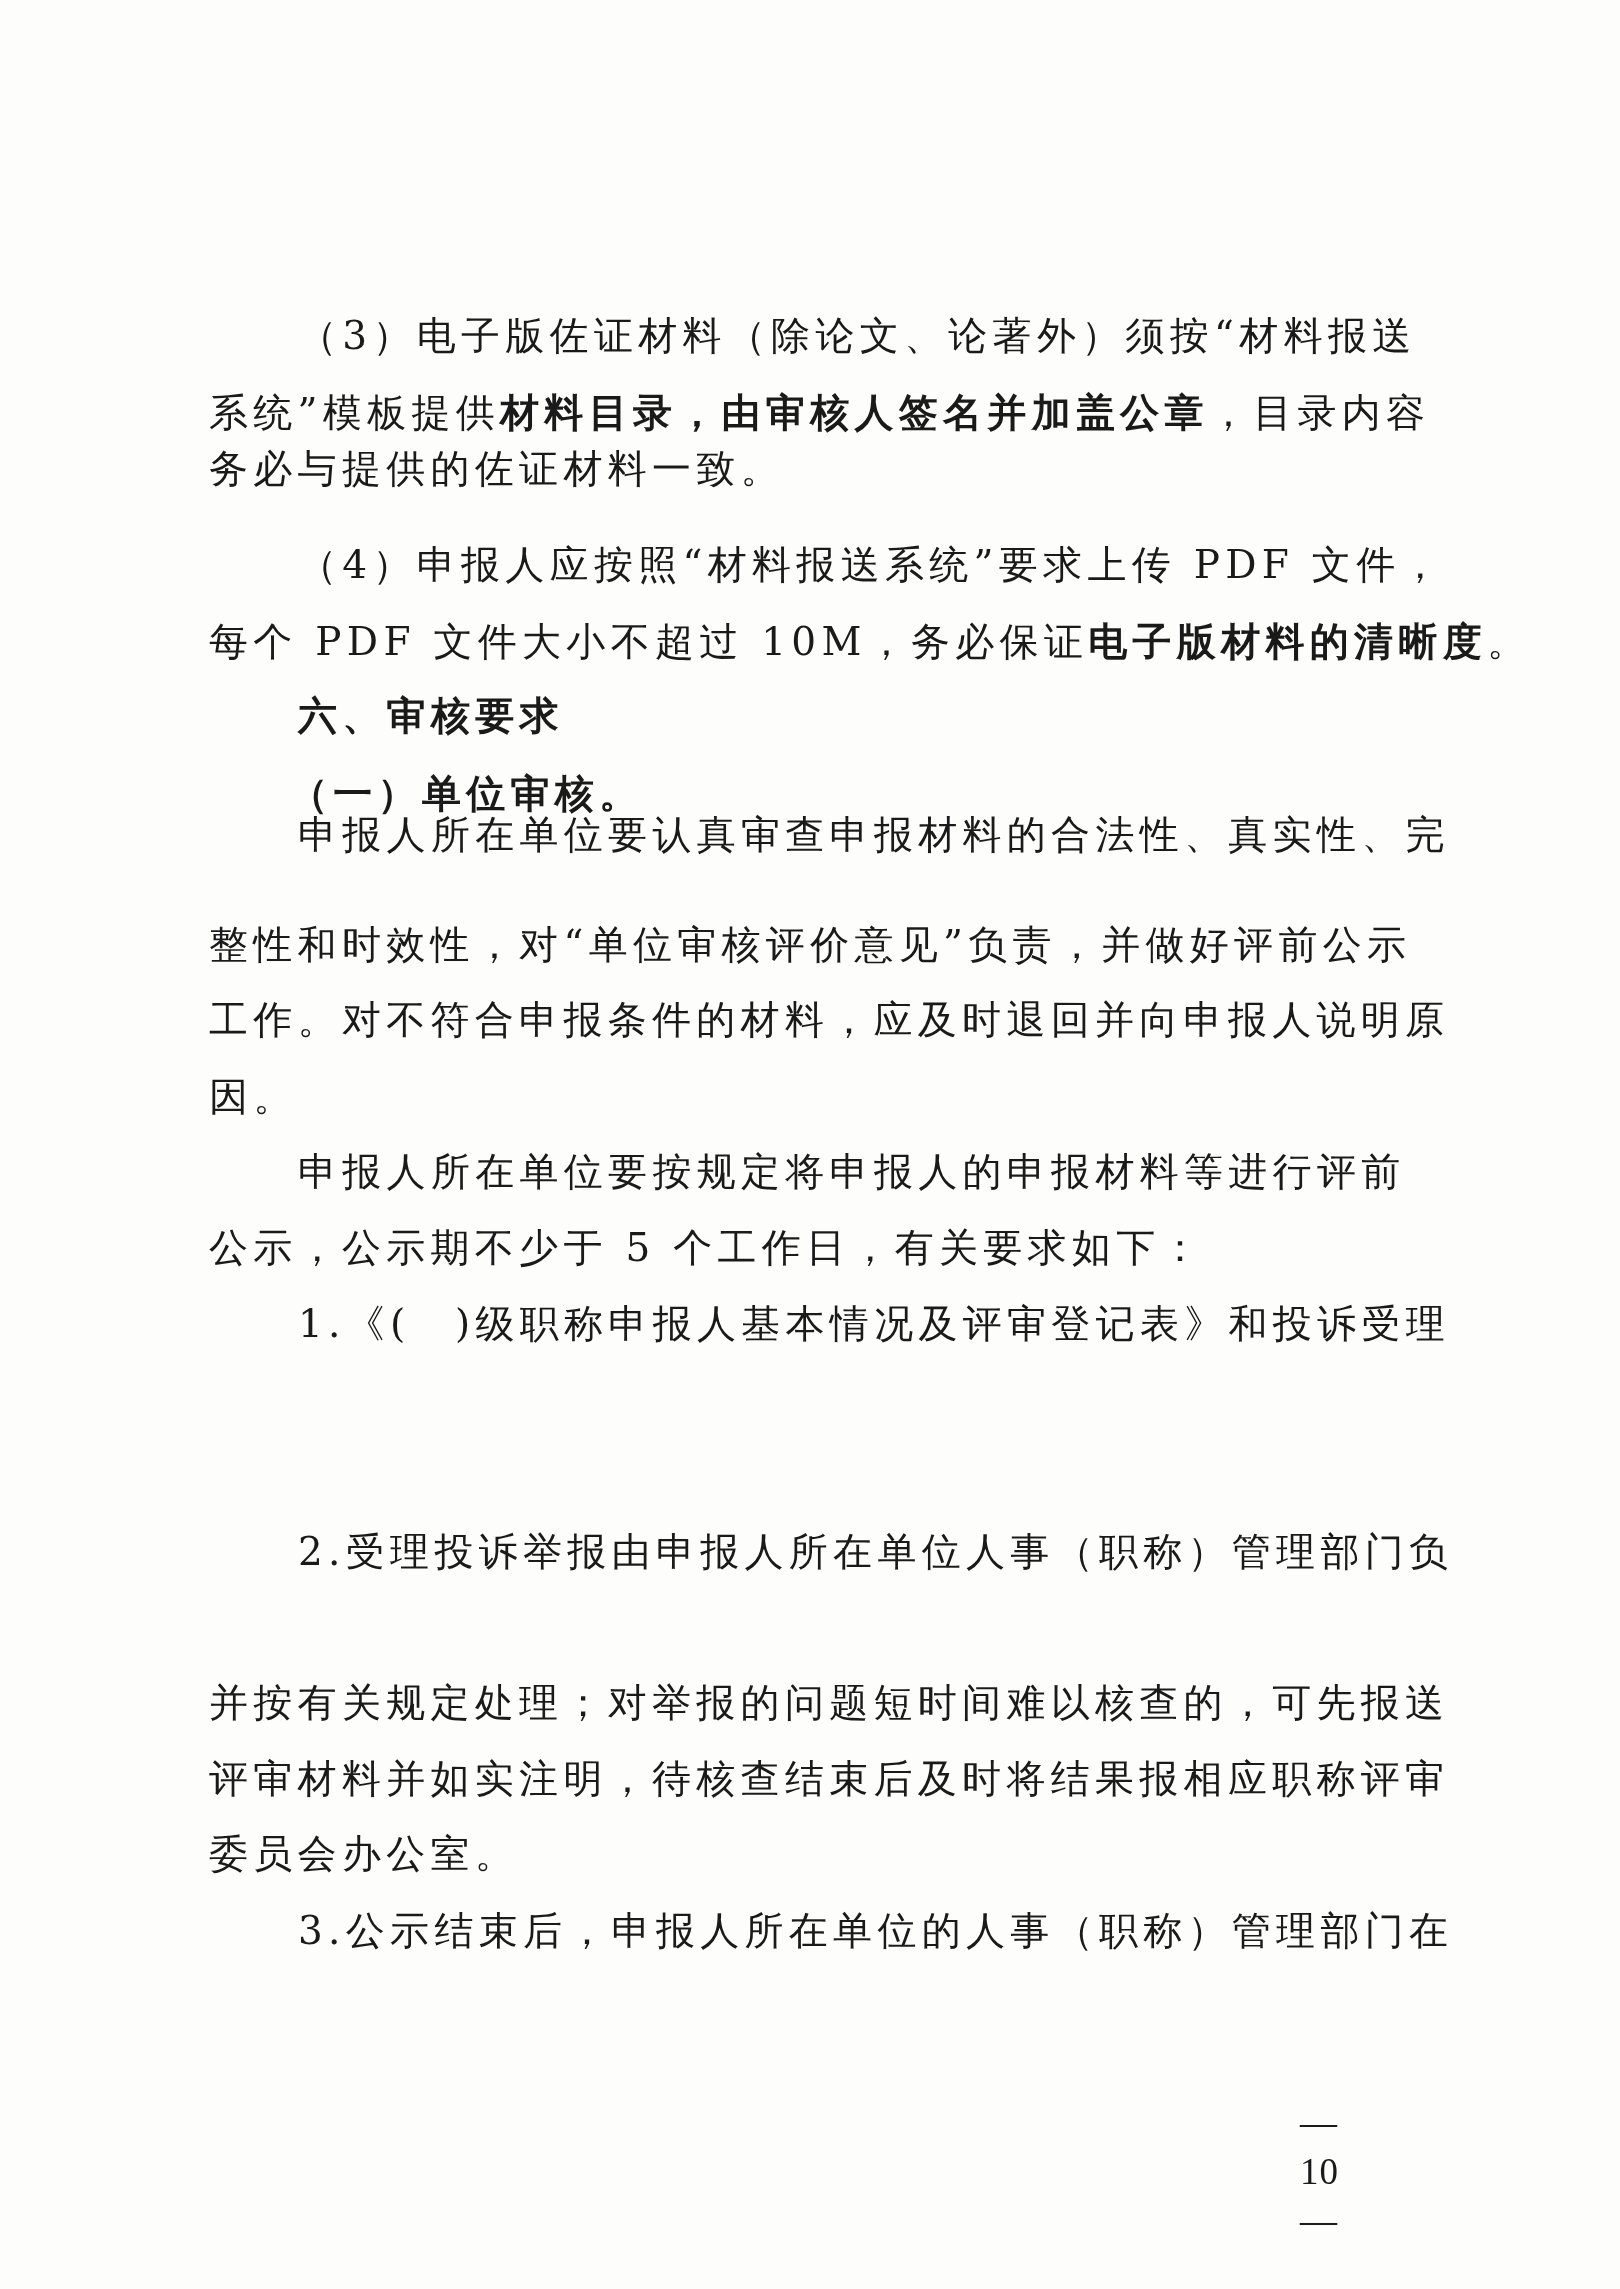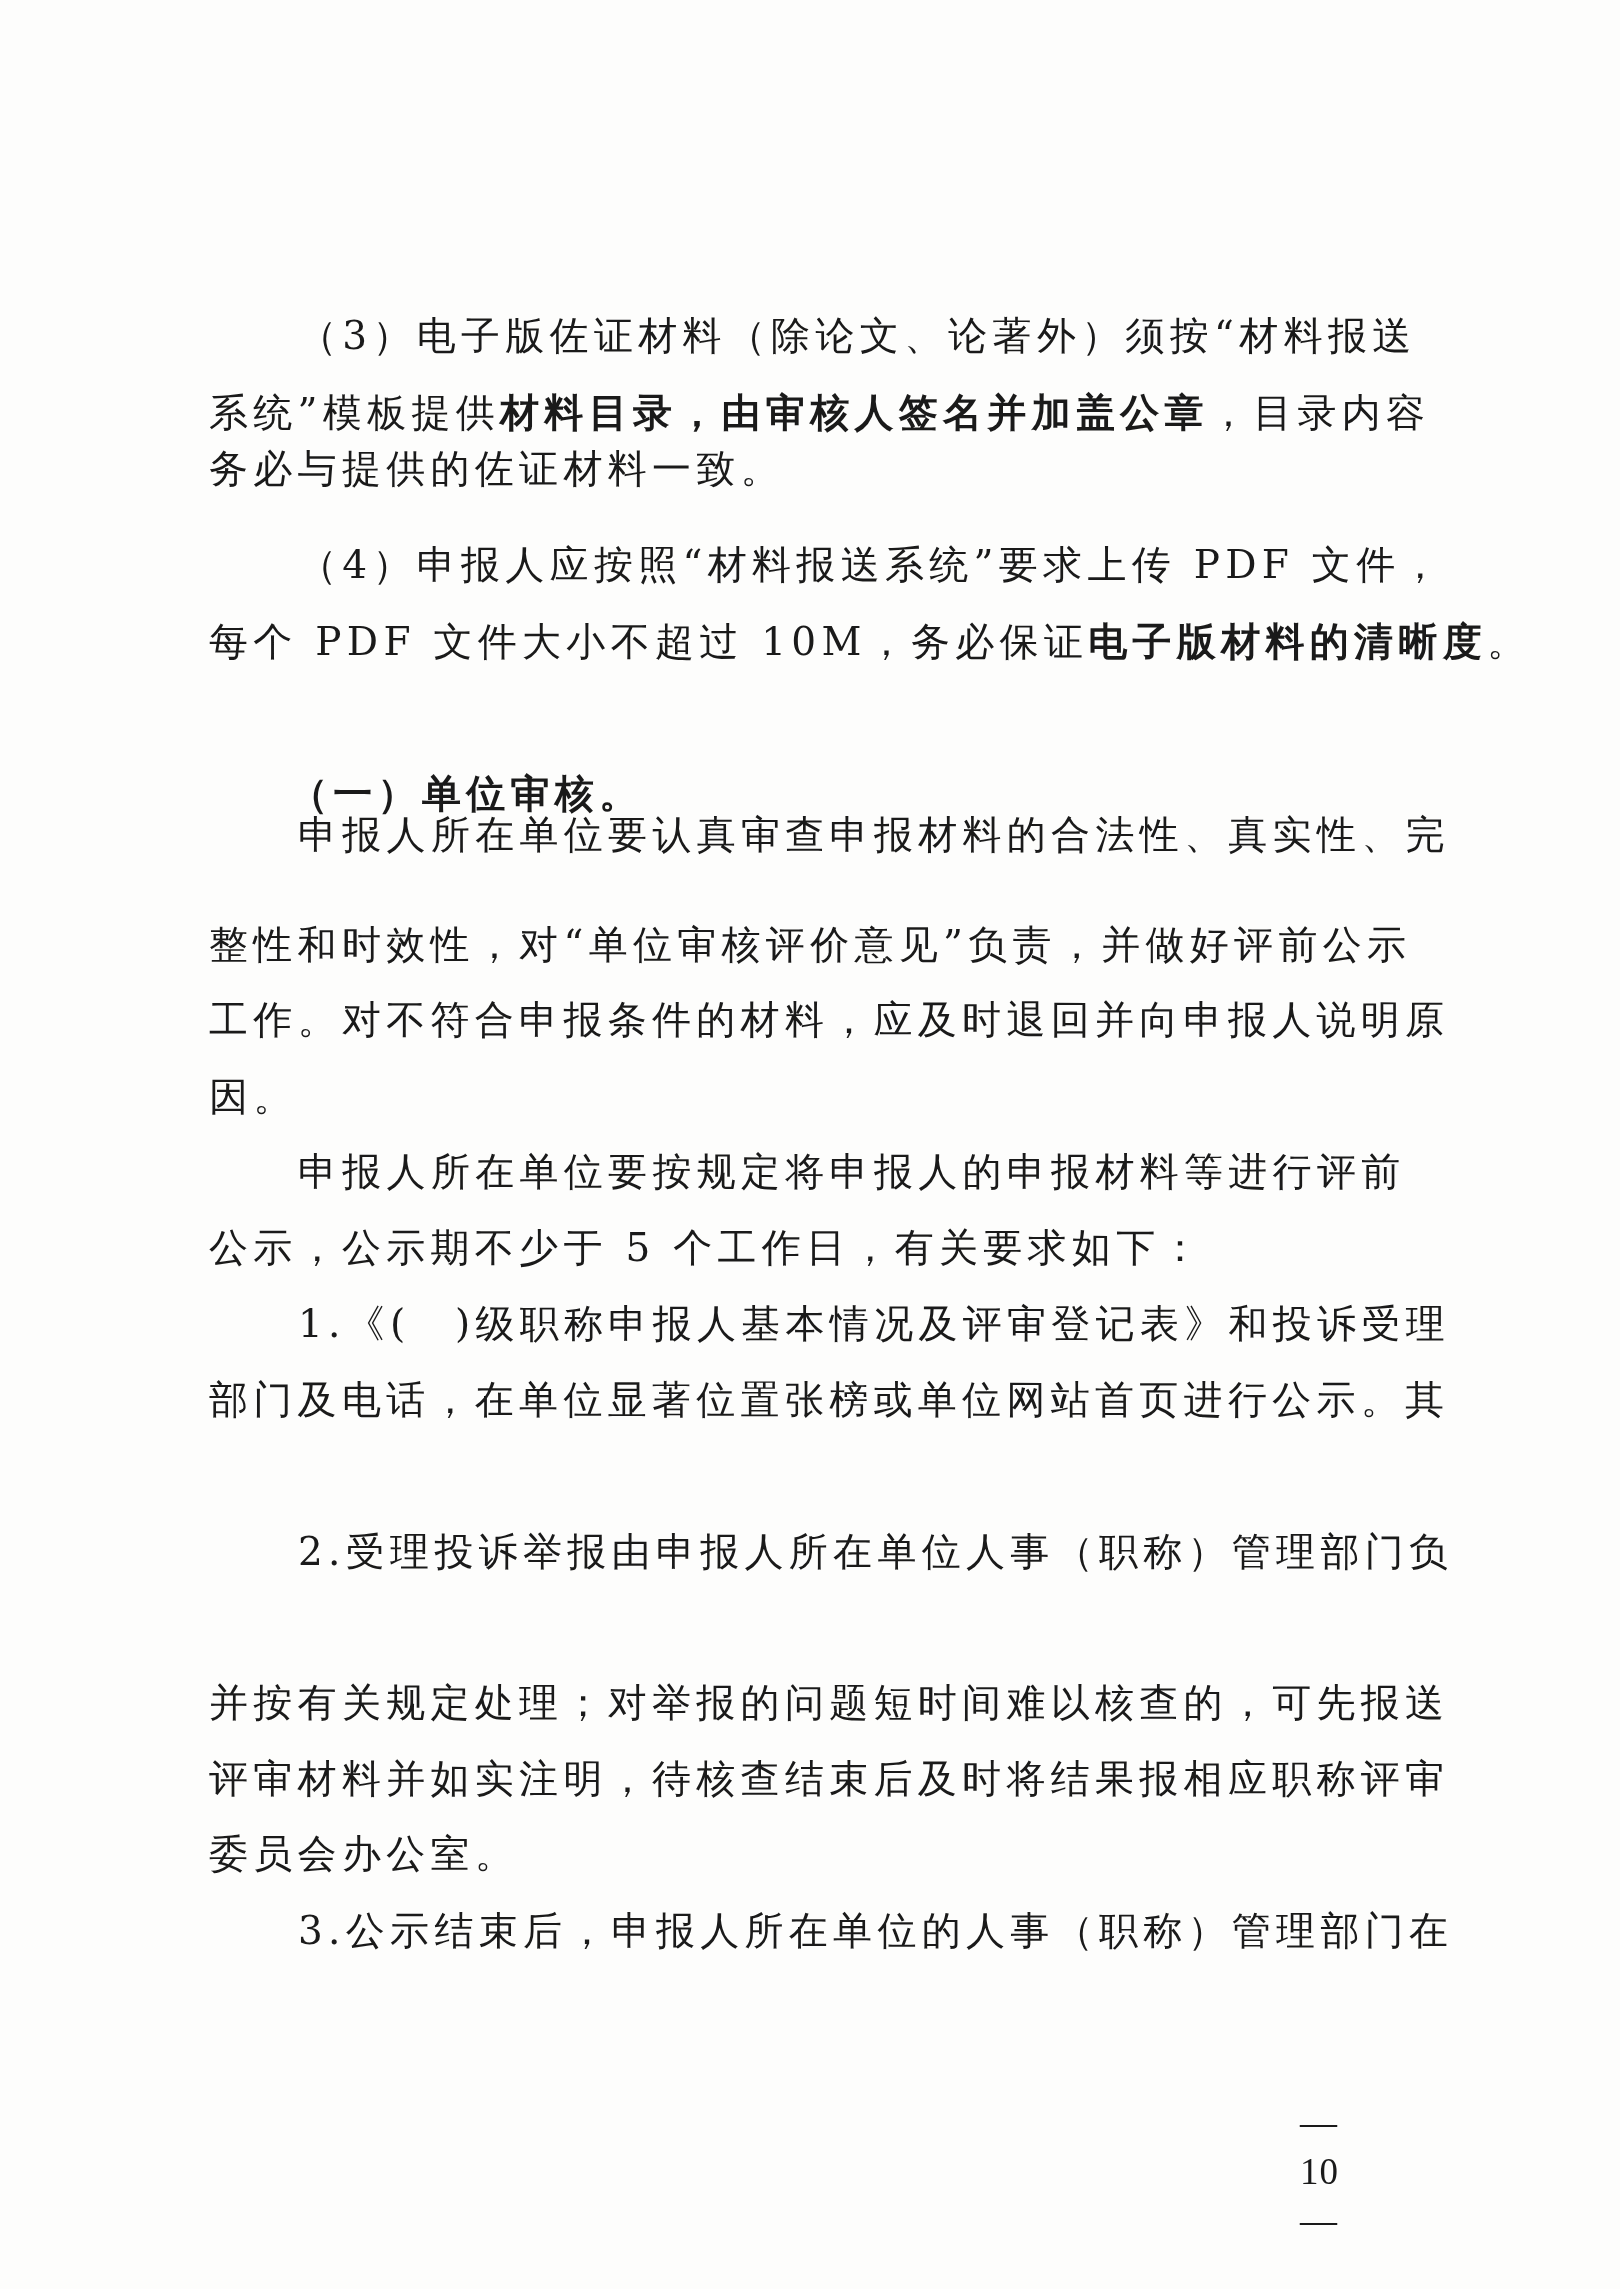--- a/index.html
+++ b/index.html
@@ -56,20 +56,23 @@
   </div>
 
   <div class="line indent" style="top:527px">
     <span>（4）申报人应按照“材料报送系统”要求上传 PDF 文件，</span>
   </div>
 
   <div class="line" style="top:603px">
     <span>每个 PDF 文件大小不超过 10M，务必保证</span><span class="b">电子版材料的清晰度</span><span>。</span>
   </div>
 
+  <div class="line indent heading-hei" style="top:678px">
+    <span>六、审核要求</span>
+  </div>
 
   <div class="line indent heading-kai" style="top:755px; padding-left:80px">
     <span>（一）单位审核。</span>
   </div>
 
   <div class="line indent" style="top:797px">
     <span>申报人所在单位要认真审查申报材料的合法性、真实性、完</span>
   </div>
 
   <div class="line" style="top:907px">
@@ -89,23 +92,20 @@
   </div>
 
   <div class="line" style="top:1210px">
     <span>公示，公示期不少于 5 个工作日，有关要求如下：</span>
   </div>
 
   <div class="line indent" style="top:1286px">
     <span>1.《(　)级职称申报人基本情况及评审登记表》和投诉受理</span>
   </div>
 
-  <div class="line" style="top:1362px">
-    <span>部门及电话，在单位显著位置张榜或单位网站首页进行公示。其</span>
-  </div>
 
 
   <div class="line indent" style="top:1514px">
     <span>2.受理投诉举报由申报人所在单位人事（职称）管理部门负</span>
   </div>
 
 
   <div class="line" style="top:1665px">
     <span>并按有关规定处理；对举报的问题短时间难以核查的，可先报送</span>
   </div>

